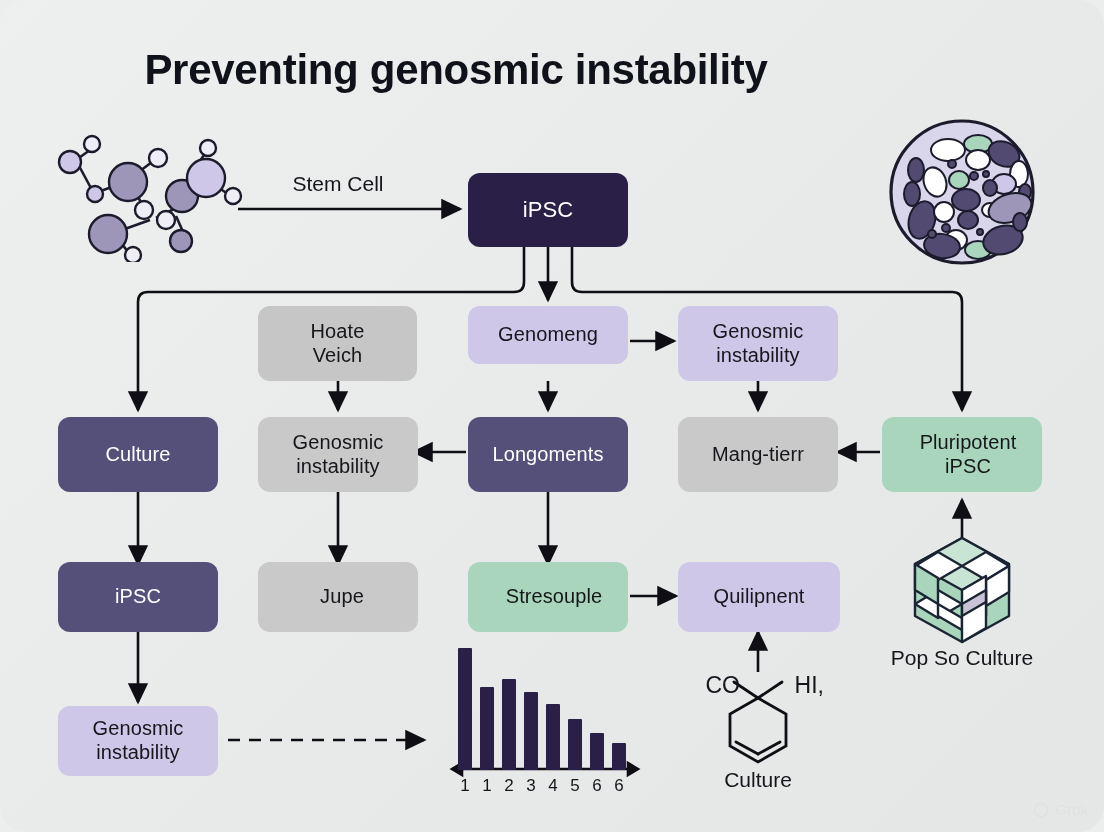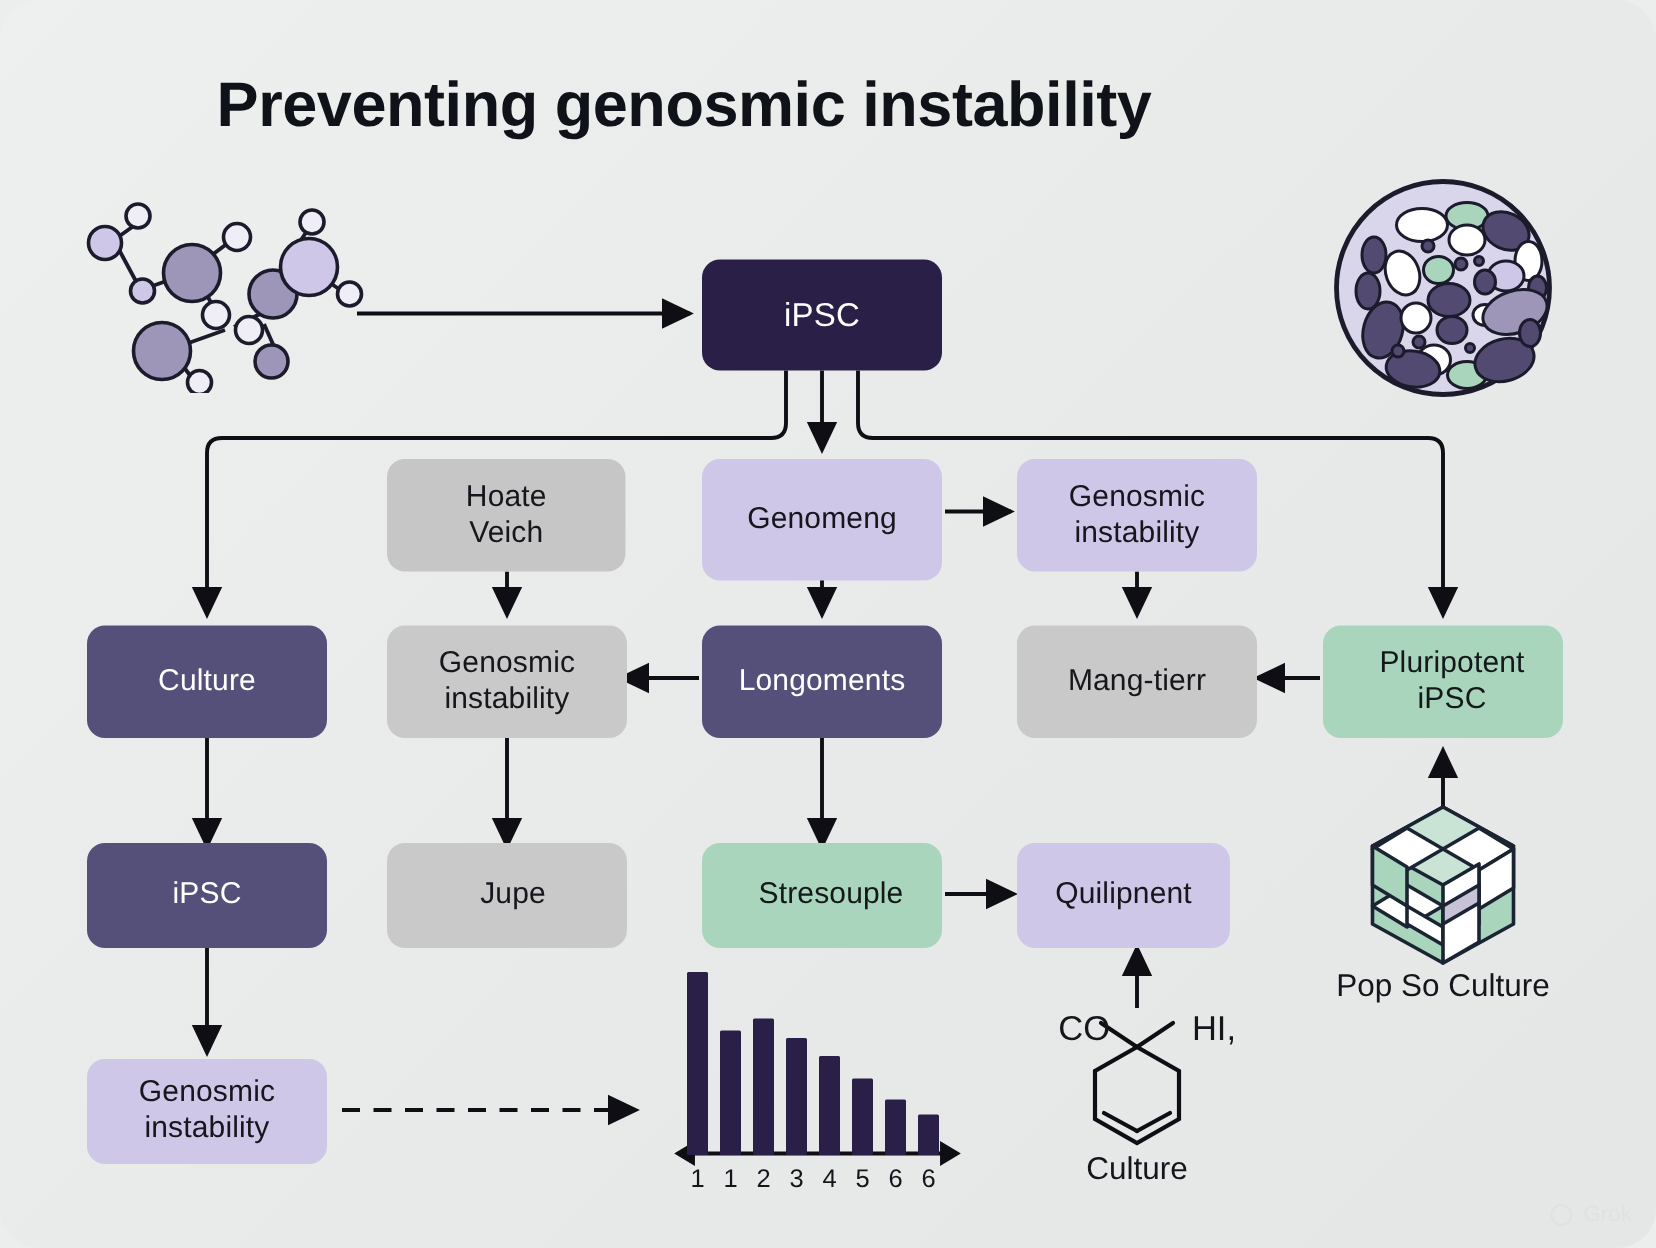--- a/index.html
+++ b/index.html
@@ -203,37 +203,38 @@
       <line x1="60" y1="30" x2="36" y2="14"></line>
       <line x1="60" y1="30" x2="84" y2="14"></line>
     </g>
   </svg>
   <div class="cap" style="left:698px;top:672px;width:42px;text-align:right;font-size:23px;">CO</div>
   <div class="cap" style="left:776px;top:672px;width:48px;text-align:right;font-size:23px;">HI,</div>
 
   <div class="cap" style="left:668px;top:768px;width:180px;">Culture</div>
   <div class="cap" style="left:862px;top:646px;width:200px;">Pop So Culture</div>
 
+  <div class="edge-label" style="left:248px;top:172px;width:180px;">Stem Cell</div>
 
   <div class="node n-dark" style="left:468px;top:173px;width:160px;height:74px;font-size:22px;">iPSC</div>
 
   <div class="node n-grey" style="left:258px;top:306px;width:159px;height:75px;">Hoate<br>Veich</div>
-  <div class="node n-lilac" style="left:468px;top:306px;width:160px;height:81px;">Genomeng</div>
+  <div class="node n-lilac" style="left:468px;top:306px;width:160px;height:58px;">Genomeng</div>
   <div class="node n-lilac" style="left:678px;top:306px;width:160px;height:75px;">Genosmic<br>instability</div>
 
   <div class="node n-slate" style="left:58px;top:417px;width:160px;height:75px;">Culture</div>
   <div class="node n-grey2" style="left:258px;top:417px;width:160px;height:75px;">Genosmic<br>instability</div>
   <div class="node n-grey2" style="left:678px;top:417px;width:160px;height:75px;">Mang-tierr</div>
   <div class="node n-slate" style="left:468px;top:417px;width:160px;height:75px;">Longoments</div>
   <div class="node n-green" style="left:882px;top:417px;width:160px;height:75px;">Pluripotent<br>iPSC</div>
 
   <div class="node n-slate" style="left:58px;top:562px;width:160px;height:70px;">iPSC</div>
   <div class="node n-grey2" style="left:258px;top:562px;width:160px;height:70px;padding-left:16px;">Jupe</div>
   <div class="node n-green" style="left:468px;top:562px;width:160px;height:70px;">Stresouple</div>
-  <div class="node n-lilac" style="left:678px;top:562px;width:142px;height:70px;">Quilipnent</div>
+  <div class="node n-lilac" style="left:678px;top:562px;width:162px;height:70px;">Quilipnent</div>
 
   <div class="node n-lilac" style="left:58px;top:706px;width:160px;height:70px;">Genosmic<br>instability</div>
 
   <div id="chart">
     <svg style="position:absolute;left:0;bottom:18px;" width="210" height="22" viewBox="0 0 210 22">
       <g stroke="#0e0e14" stroke-width="2.6" fill="#0e0e14">
         <line x1="12" y1="11" x2="198" y2="11"></line>
         <path d="M12,11 L22,5 L22,17 z"></path>
         <path d="M198,11 L188,5 L188,17 z"></path>
       </g>

